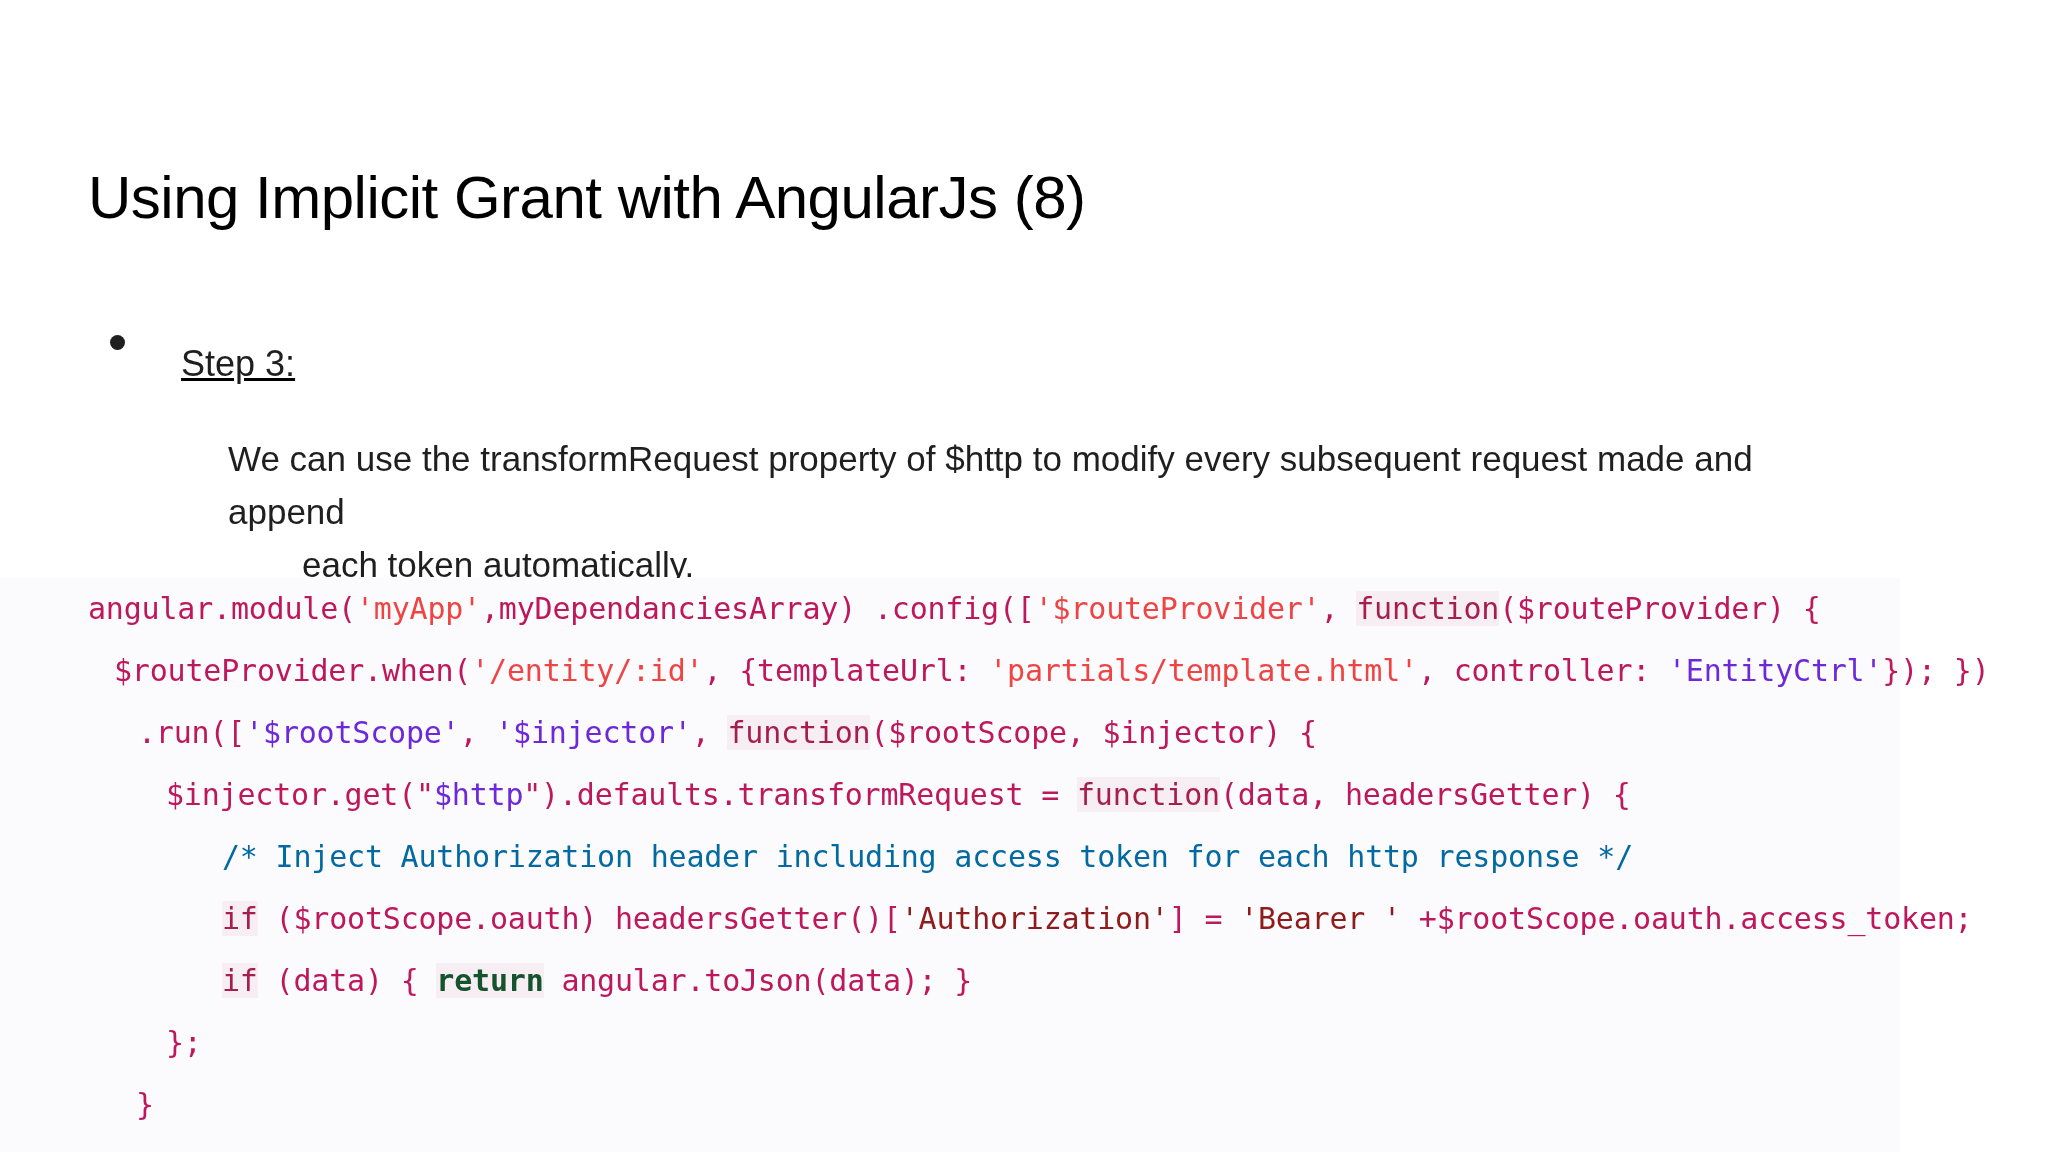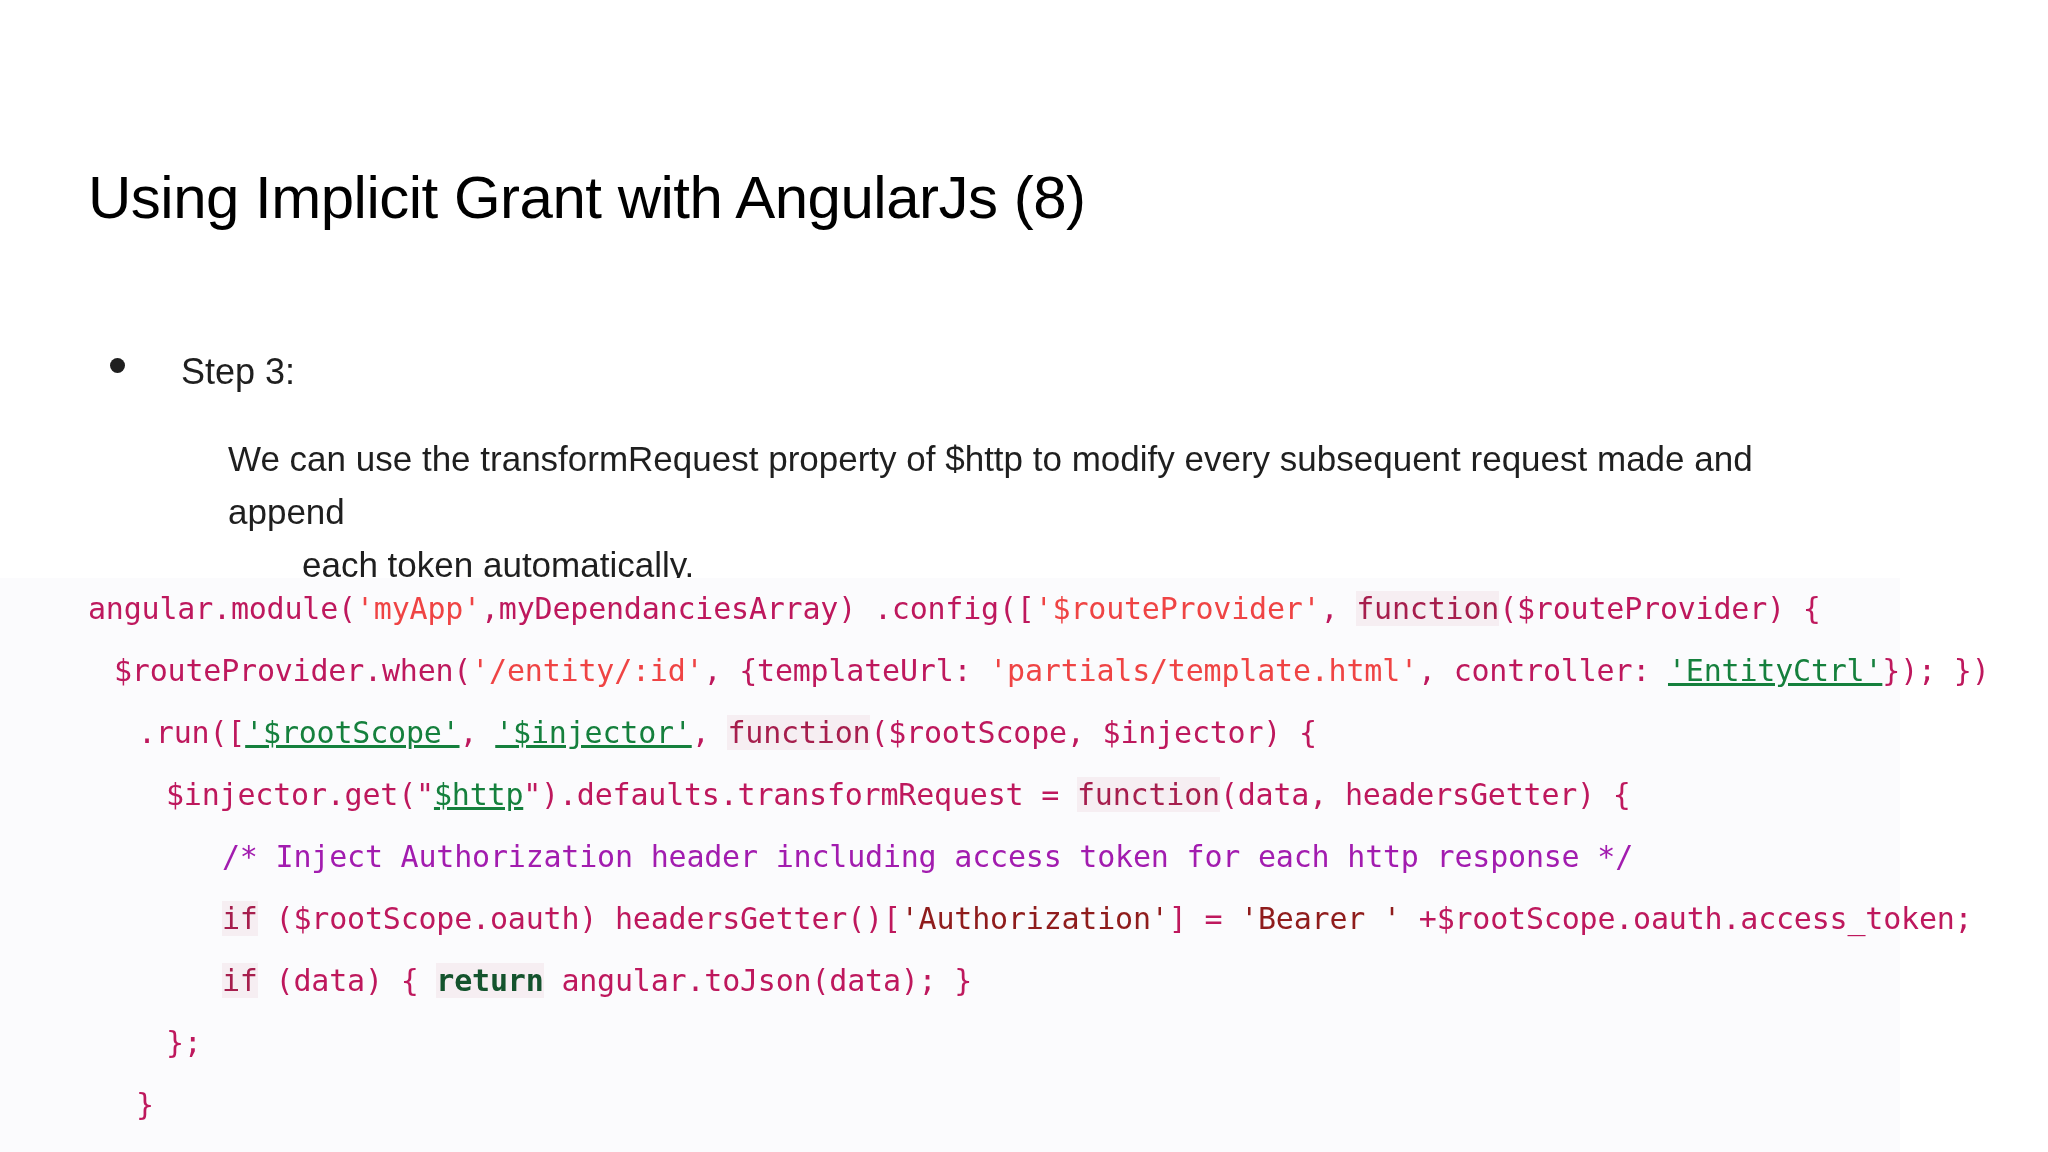--- a/index.html
+++ b/index.html
@@ -32,23 +32,24 @@
     font-weight: 400;
     letter-spacing: -0.5px;
     color: #000000;
     white-space: nowrap;
   }
 
   
   .bullet-row {
     position: absolute;
     left: 110px;
-    top: 350px;
+    top: 342px;
     display: flex;
-    align-items: center;
+    align-items: flex-start;
+    text-decoration: underline;
   }
   .bullet-dot {
     width: 15px;
     height: 15px;
     border-radius: 50%;
     background: #1f1f1f;
     display: inline-block;
     position: relative;
     top: -7px;
     flex: 0 0 auto;
@@ -96,24 +97,24 @@
 
   .ind1 { padding-left: 114px; }
   .ind2 { padding-left: 138px; }
   .ind3 { padding-left: 166px; }
   .ind4 { padding-left: 222px; }
   .ind5 { padding-left: 166px; }
   .ind6 { padding-left: 136px; }
 
   
   .tok-str      { color: #ef4444; }
-  .tok-str-lt   { color: #15803d; text-decoration: underline; }
+  .tok-str-lt   { color: #6d28d9; }
   .tok-kw       { color: #a61e4d; background: #f6eef2; text-align: right; }
   .tok-kw-b     { color: #14532d; background: #f6eef2; font-weight: bold; }
-  .tok-comment  { color: #a21caf; }
+  .tok-comment  { color: #0369a1; }
   .tok-dkred    { color: #8f1c1c; }
   .tok-plain    { color: #be185d; }
 </style>
 </head>
 <body>
 
 <div class="slide">
 
   <h1 class="slide-title">Using Implicit Grant with AngularJs (8)</h1>
 

